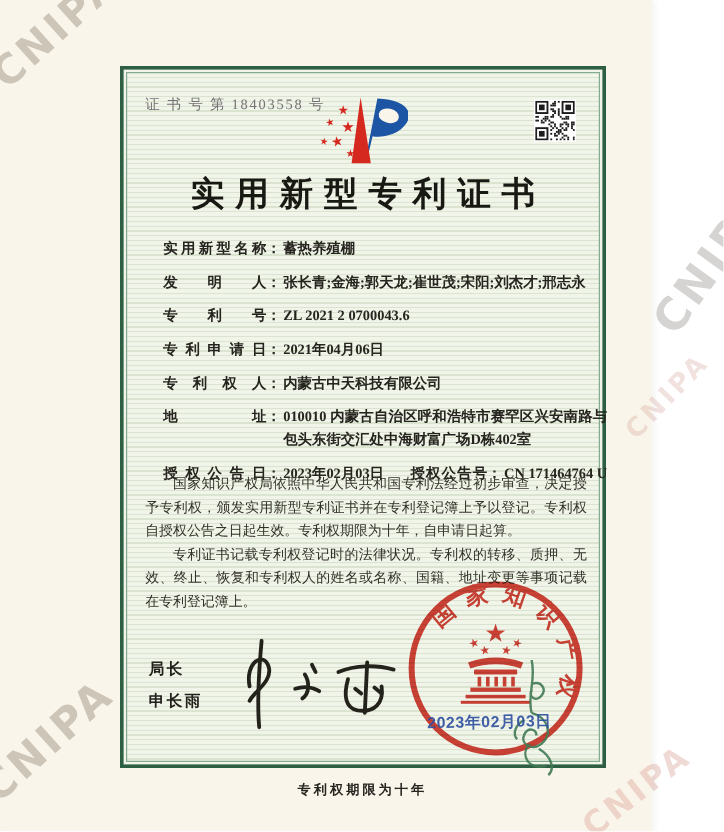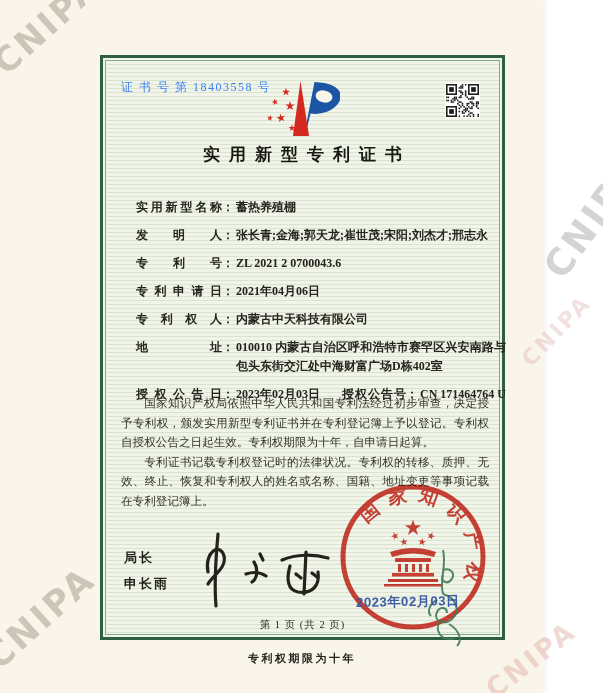--- a/index.html
+++ b/index.html
@@ -31,27 +31,27 @@
   .wm1{left:-18px;top:4px;font-size:34px;color:rgba(141,131,114,0.42);transform:rotate(-42deg);}
   .wm2{left:296px;top:84px;font-size:25px;color:rgba(214,152,142,0.34);transform:rotate(-38deg);}
   .wm3{left:524px;top:196px;font-size:37px;color:rgba(150,148,145,0.40);transform:rotate(-54deg);}
   .wm4{left:345px;top:204px;font-size:29px;color:rgba(210,150,140,0.28);transform:rotate(-38deg);}
   .wm5{left:128px;top:418px;font-size:29px;color:rgba(205,150,140,0.24);transform:rotate(-38deg);}
   .wm6{left:-26px;top:598px;font-size:35px;color:rgba(141,131,114,0.42);transform:rotate(-42deg);}
   .wm7{left:478px;top:644px;font-size:27px;color:rgba(214,152,142,0.36);transform:rotate(-38deg);}
   .wm8{left:512px;top:318px;font-size:22px;color:rgba(210,160,150,0.30);transform:rotate(-46deg);}
 
   #cert-no{
-    position:absolute;left:121px;top:79px;font-size:12px;letter-spacing:1.5px;color:#3b82f6;
+    position:absolute;left:121px;top:79px;font-size:12px;letter-spacing:1.5px;color:#737373;
   }
   #logo{position:absolute;left:264px;top:80px;width:76px;height:58px;}
   #qr{position:absolute;left:445px;top:83px;width:33px;height:33px;background:#fff;padding:1px;}
   #title{
     position:absolute;left:100px;top:143px;width:405px;text-align:center;
-    font-size:17px;font-weight:600;letter-spacing:9px;color:#191913;text-indent:9px;
+    font-size:28px;font-weight:600;letter-spacing:9px;color:#191913;text-indent:9px;
   }
   #fields{position:absolute;left:136px;top:198px;width:370px;font-size:12px;}
   .frow{display:flex;align-items:flex-start;line-height:19px;margin-bottom:9px;}
   .flabel{
     display:inline-block;width:86px;font-weight:700;color:#25241e;
     text-align:justify;text-align-last:justify;flex:none;
   }
   .fcolon{font-weight:700;flex:none;}
   .fvalue{font-weight:600;color:#25241e;padding-left:2px;}
   .fvalue.addr{display:inline-block;width:286px;text-align:justify;}
@@ -330,15 +330,14 @@
         <path d="M30,0 C34,16 26,30 30,44"></path>
         <path d="M30,20 C38,17 43,24 38,30 C34,35 27,31 30,25"></path>
         <path d="M30,44 C44,48 48,62 38,70 C30,76 20,70 24,62 C27,56 34,57 34,63"></path>
         <path d="M28,70 C20,80 28,92 42,88"></path>
         <path d="M36,74 C46,80 50,90 44,96"></path>
         <path d="M24,50 C16,54 14,62 18,66"></path>
       </g>
     </g>
   </svg>
 
-  <div id="page-info">第 1 页 (共 2 页)</div>
   <div id="foot-note">专利权期限为十年</div>
 </div>
 
 </body></html>

